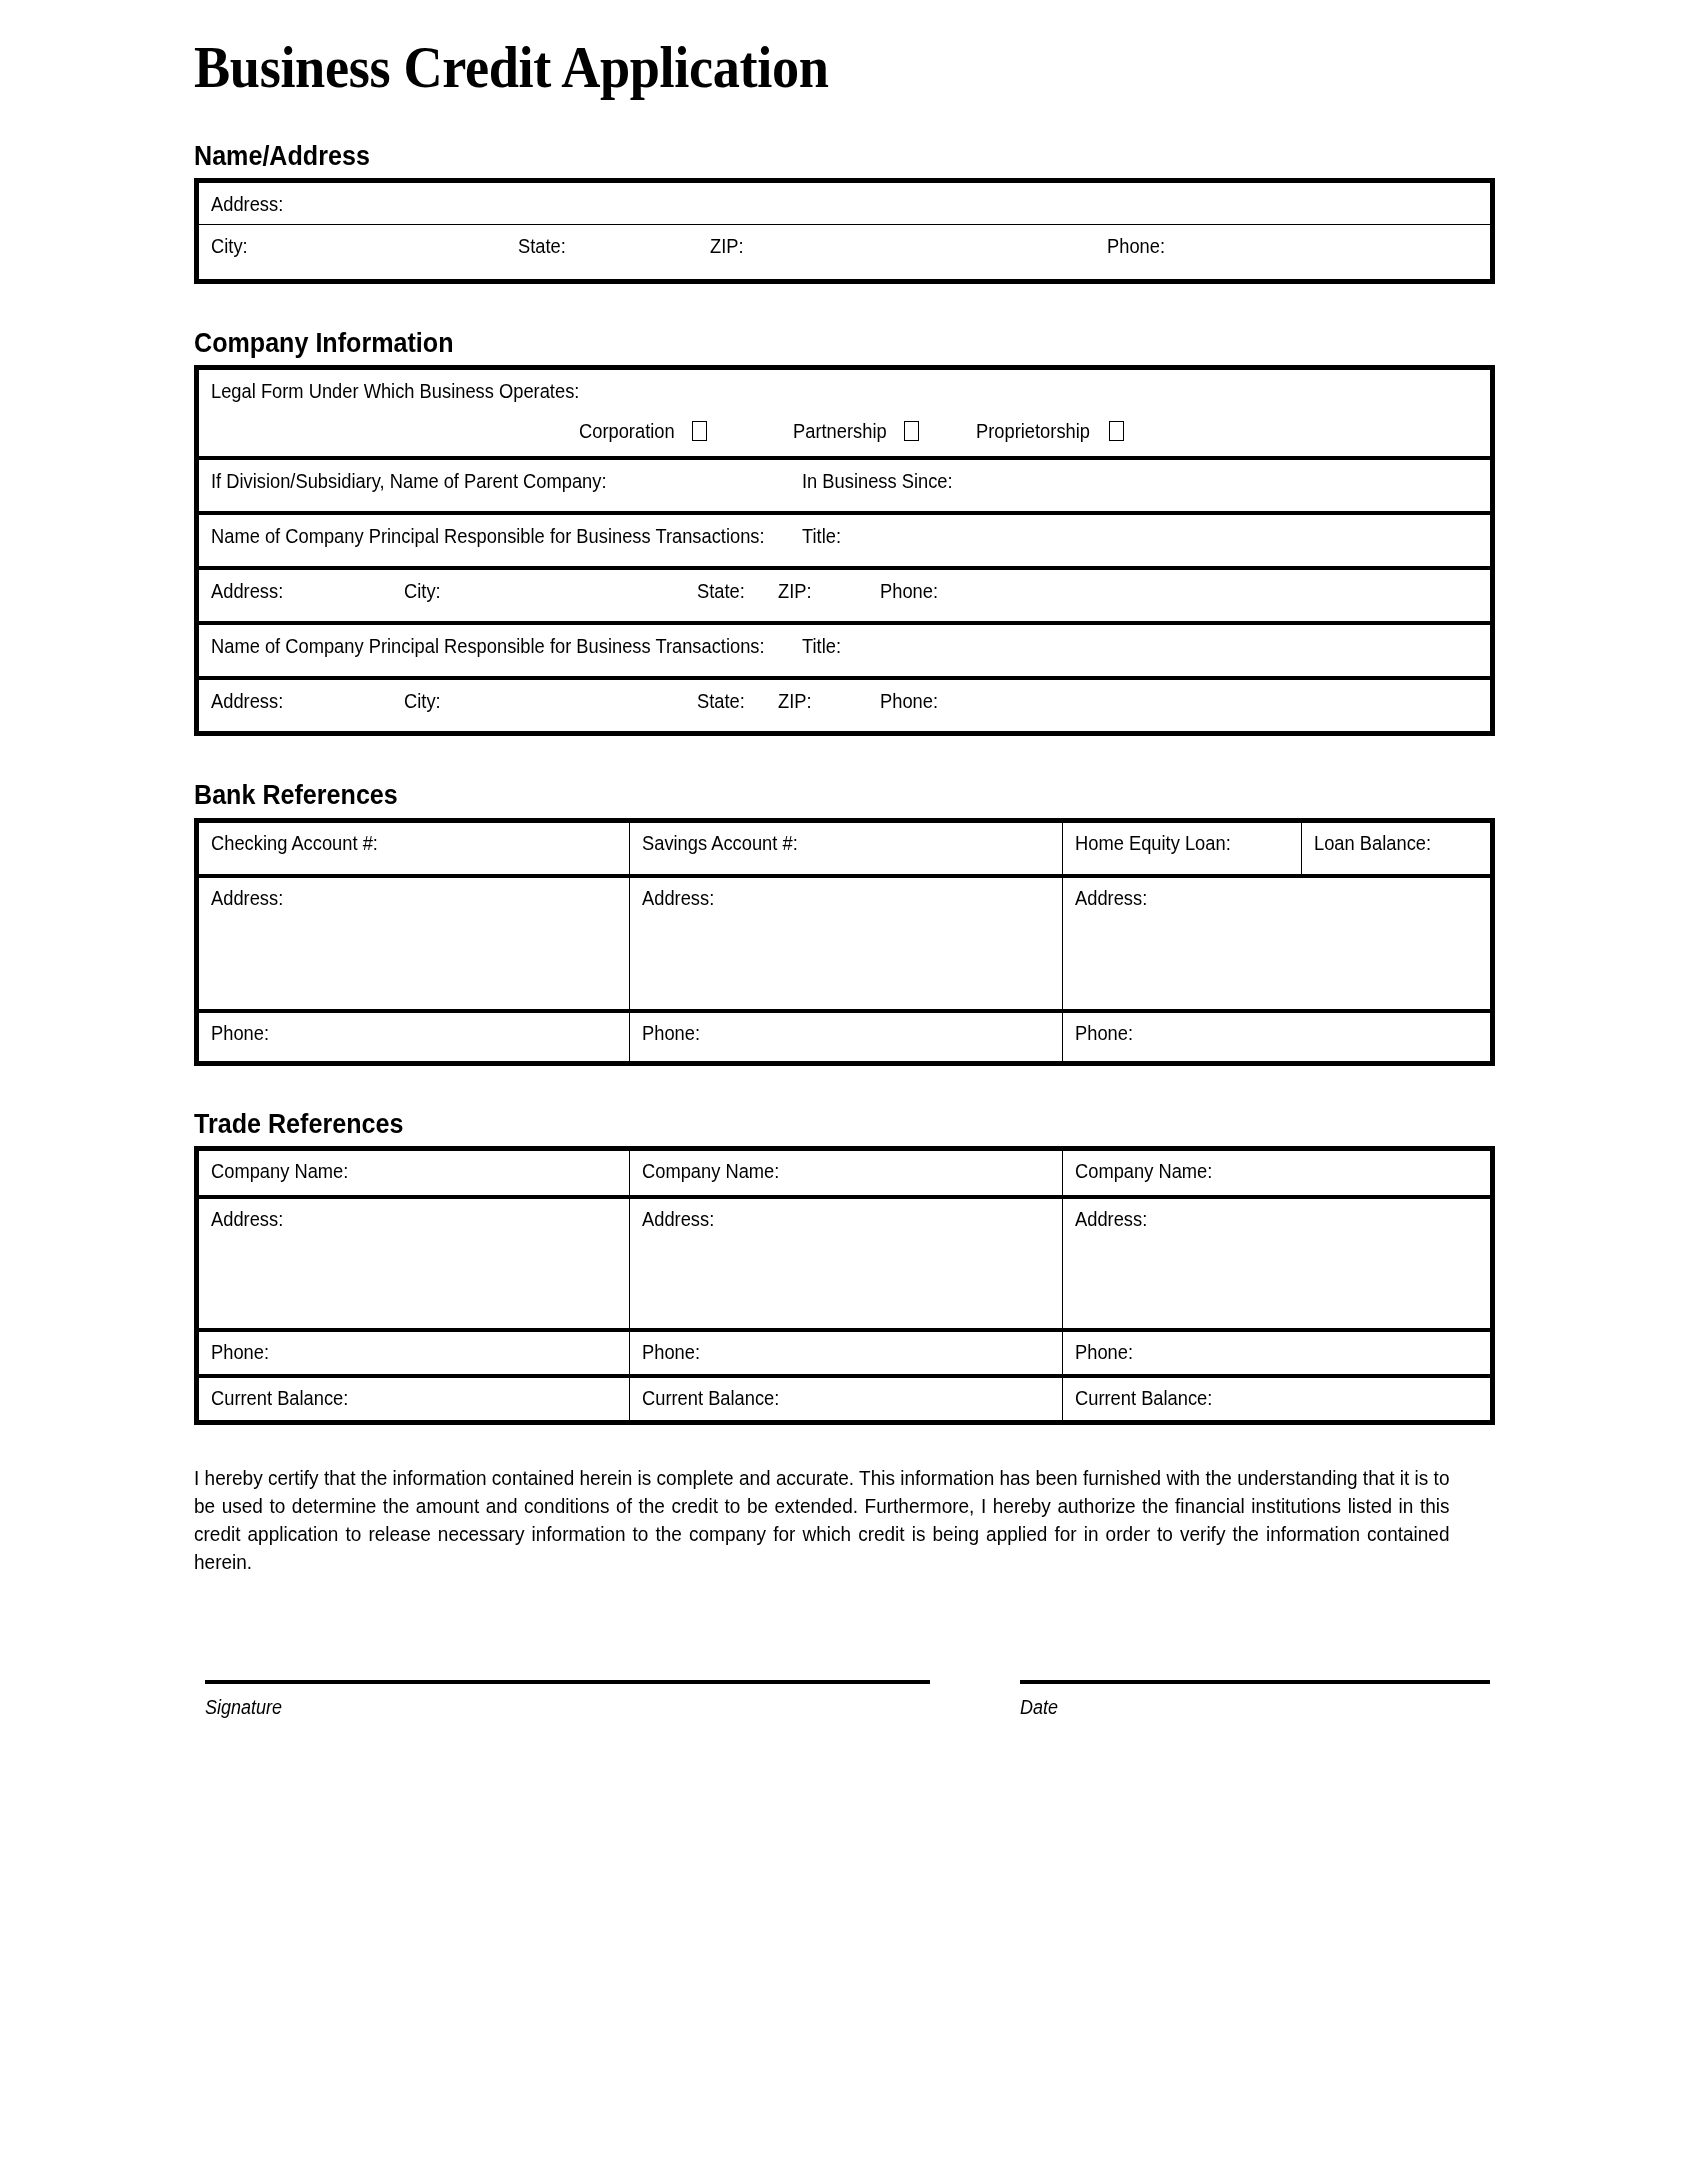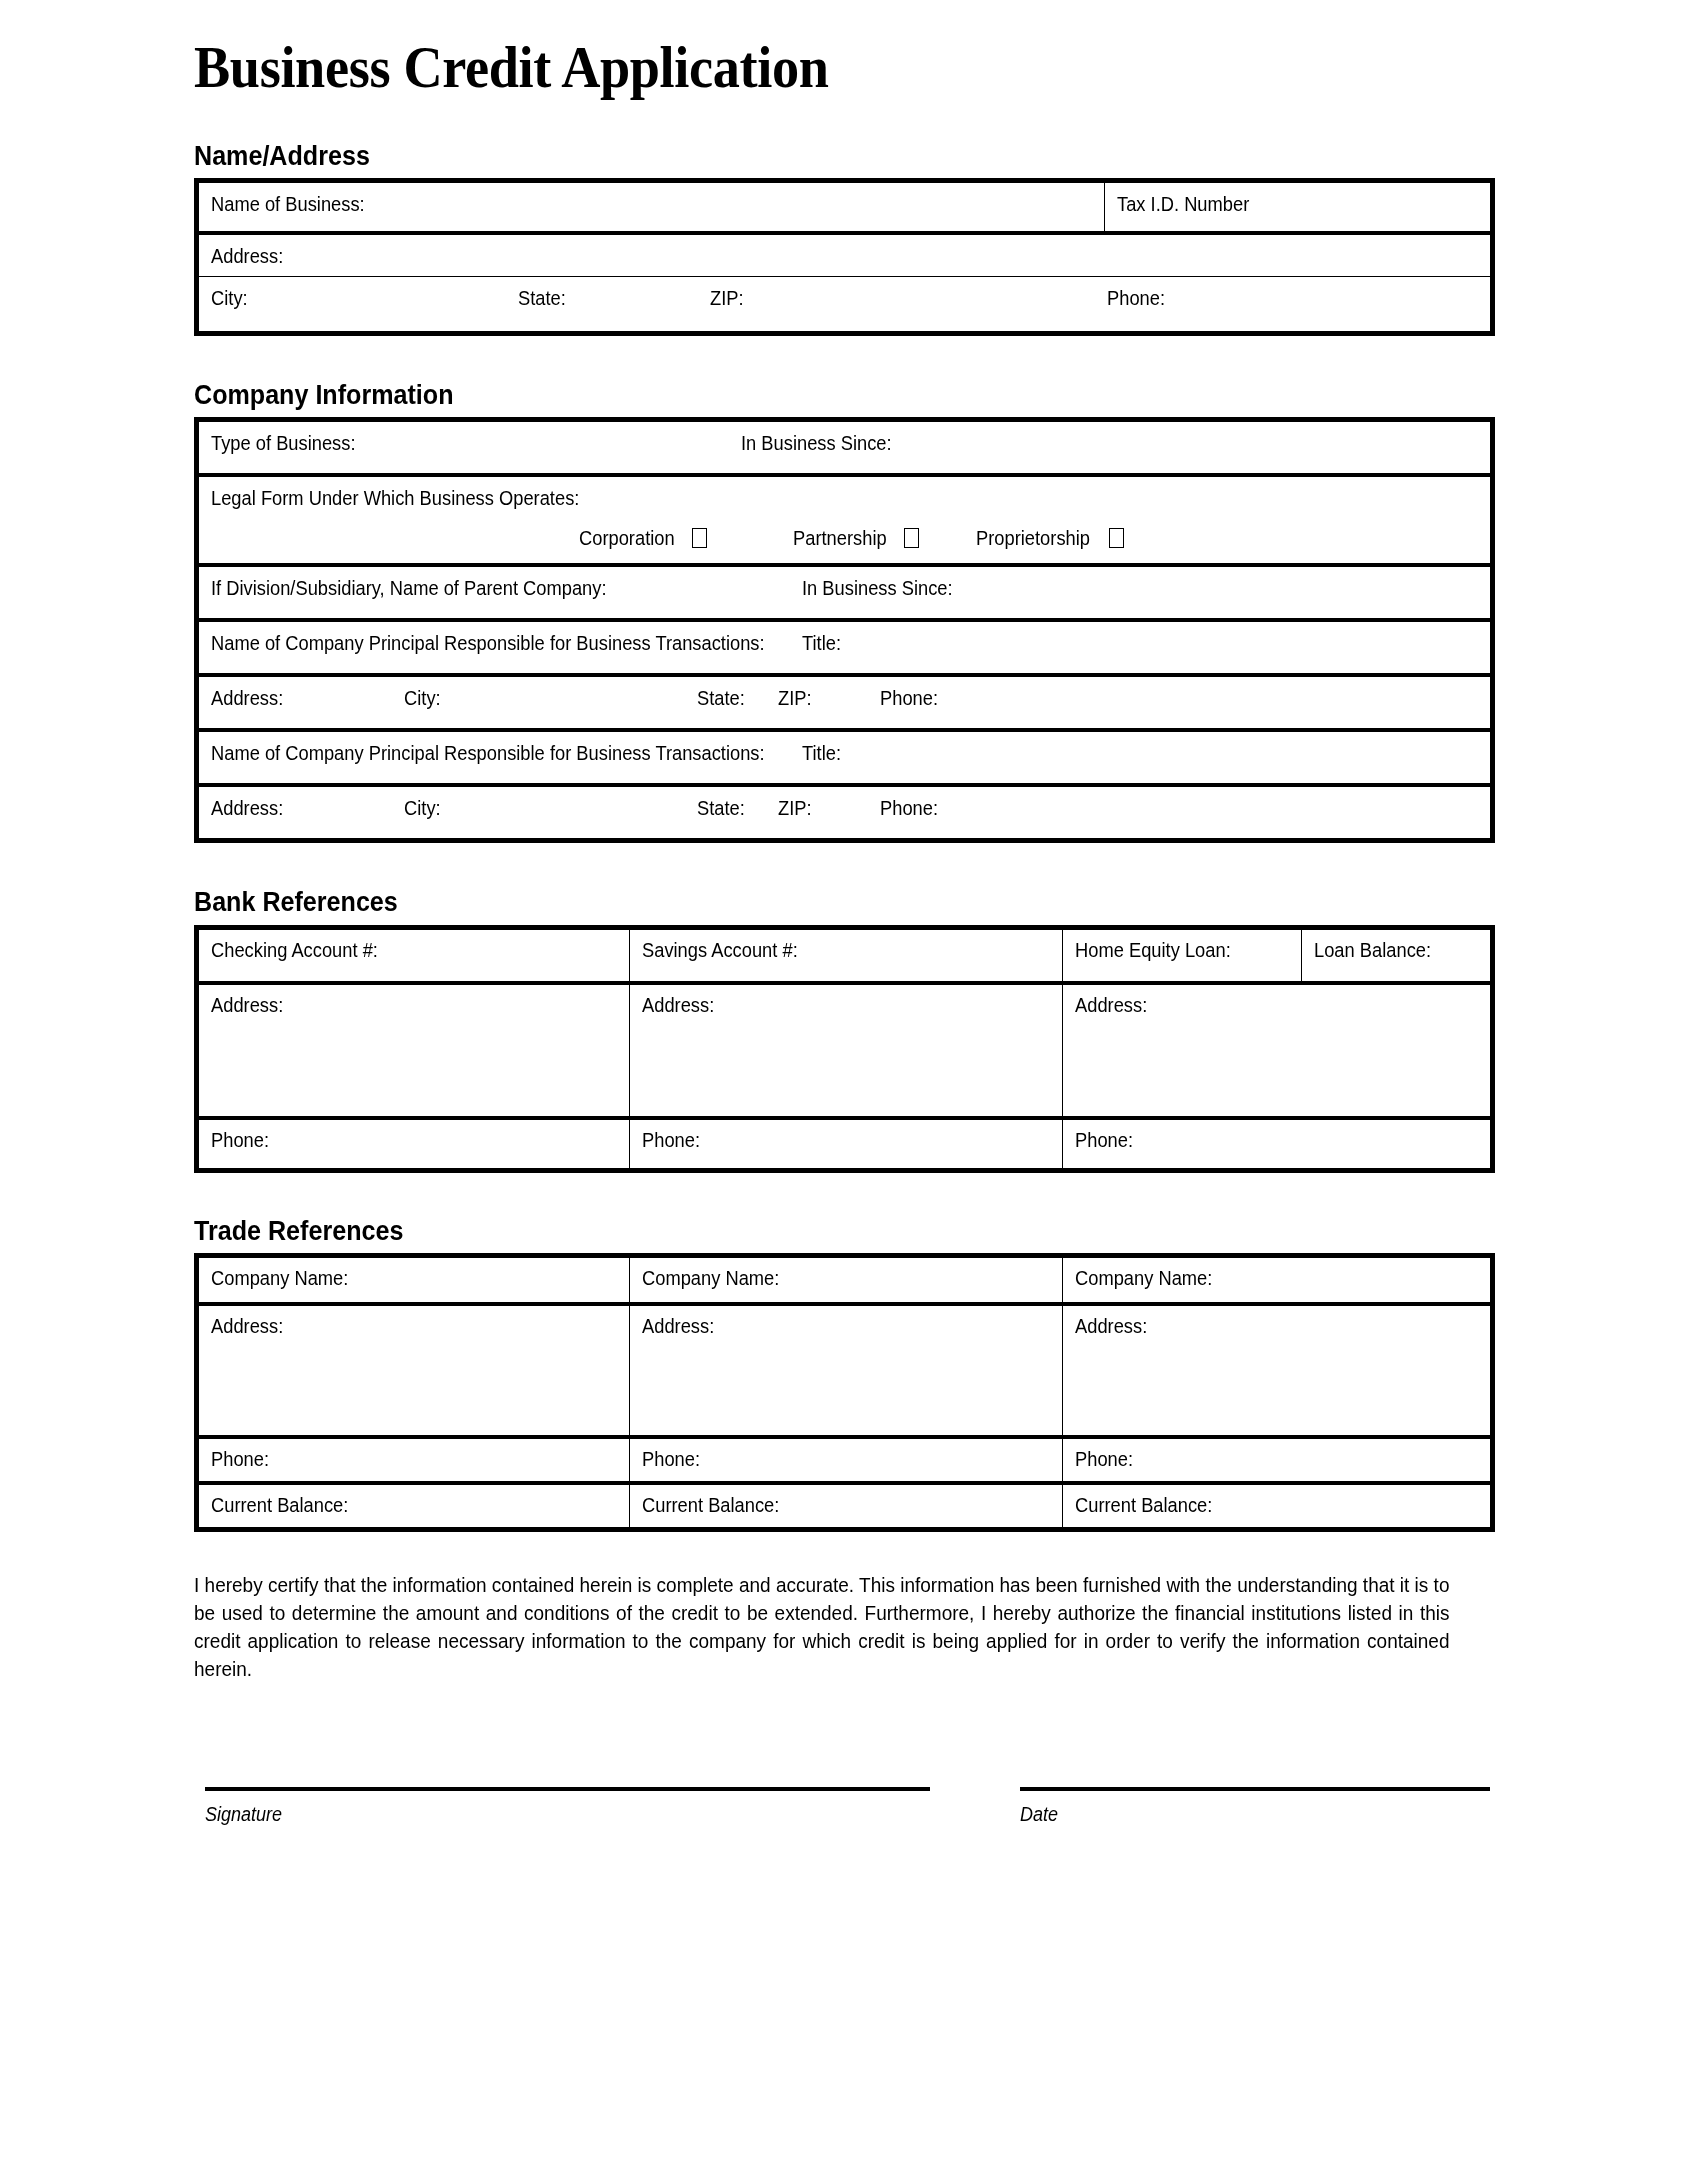--- a/index.html
+++ b/index.html
@@ -161,32 +161,20 @@
 
   <div class="section-heading sh-name">Name/Address</div>
 
   <table class="ftable">
     <colgroup>
           <col style="width:904px">
           <col style="width:387px">
         </colgroup>
     <tbody>
       <tr>
-        <td class="thickb" style="height:48px">
-          <div class="cellwrap">
-            <span class="pl" style="left:12.2px">Name of Business:</span>
-          </div>
-        </td>
-        <td class="thickb">
-          <div class="cellwrap">
-            <span class="pl" style="left:12.2px">Tax I.D. Number</span>
-          </div>
-        </td>
-      </tr>
-      <tr>
         <td colspan="2" style="height:41px">
           <div class="cellwrap">
             <span class="pl" style="left:12.2px">Address:</span>
           </div>
         </td>
       </tr>
       <tr>
         <td colspan="2" style="height:54px">
           <div class="cellwrap">
             <span class="pl" style="left:12.2px">City:</span>
@@ -199,28 +187,20 @@
     </tbody>
   </table>
 
   <div class="section-heading sh-company">Company Information</div>
 
   <table class="ftable">
     <colgroup>
           <col style="width:1291px">
         </colgroup>
     <tbody>
-      <tr>
-        <td class="thickb" style="height:51px">
-          <div class="cellwrap">
-            <span class="pl" style="left:12.2px">Type of Business:</span>
-            <span class="pl" style="left:542px">In Business Since:</span>
-          </div>
-        </td>
-      </tr>
       <tr>
         <td class="thickb" style="height:86px">
           <div class="cellwrap">
             <span class="pl" style="left:12.2px">Legal Form Under Which Business Operates:</span>
             <span class="choice" style="left:380px">
               <span class="lbl">Corporation</span><span class="cbox"></span>
             </span>
             <span class="choice" style="left:594px">
               <span class="lbl">Partnership</span><span class="cbox"></span>
             </span>

